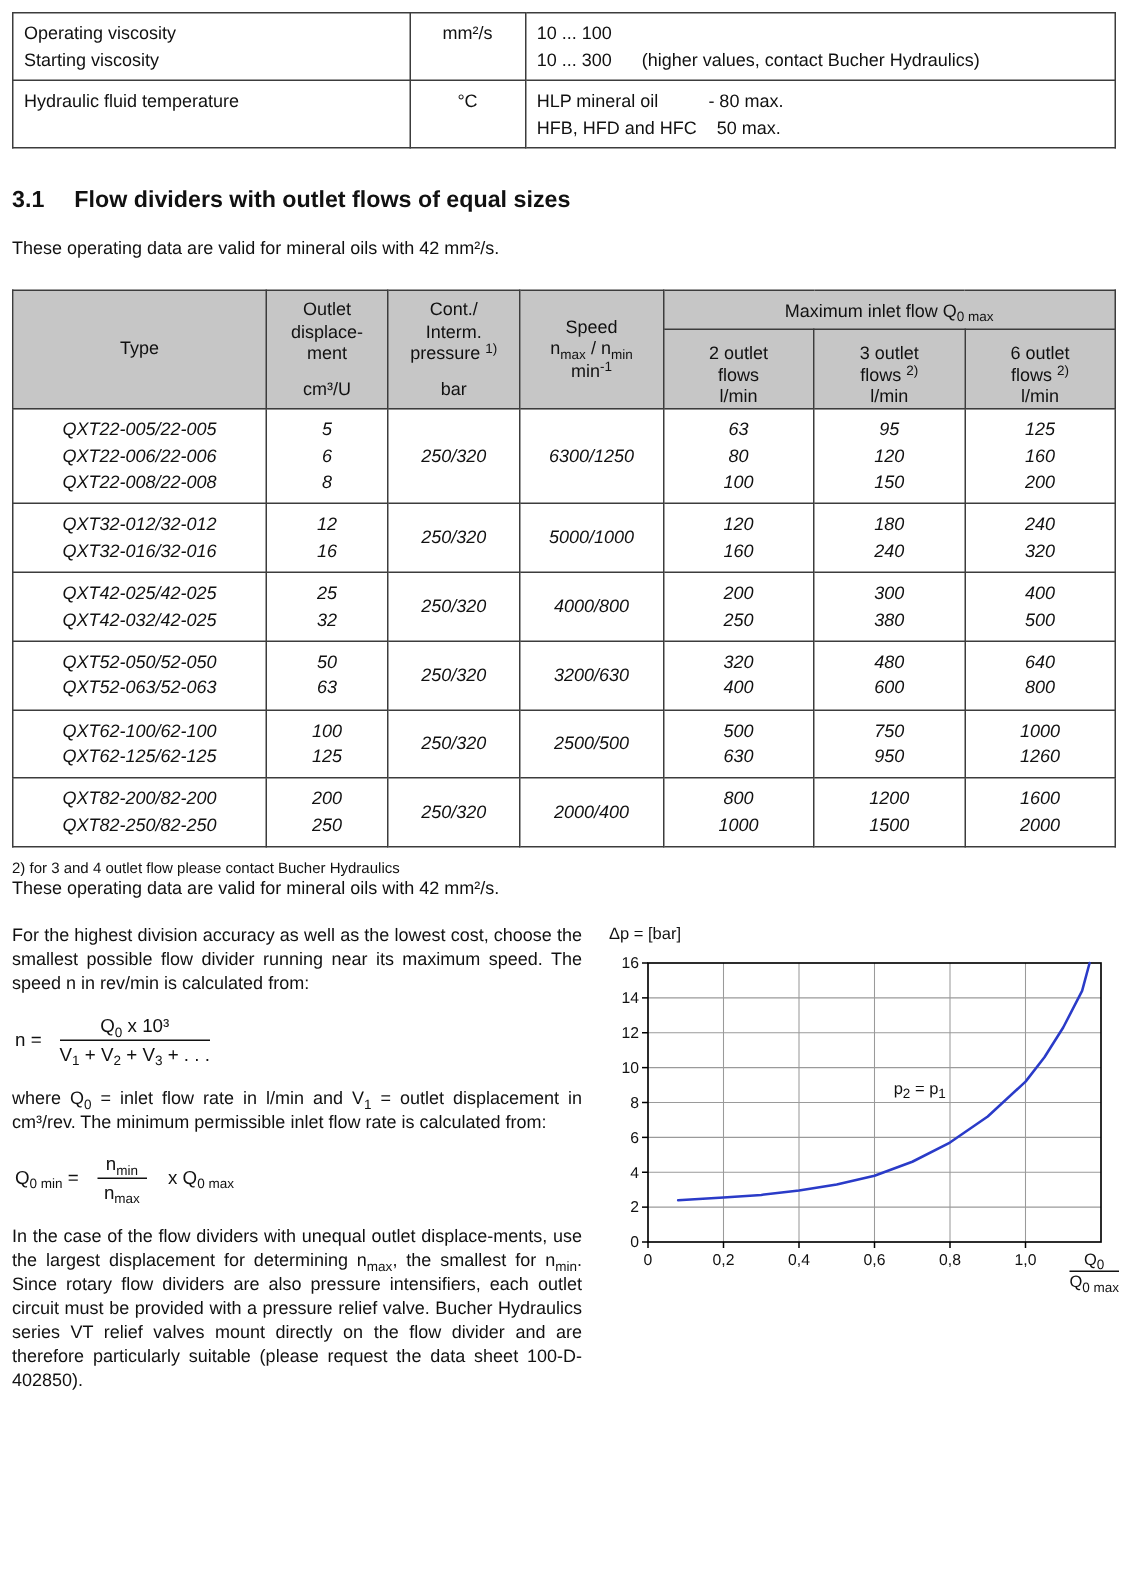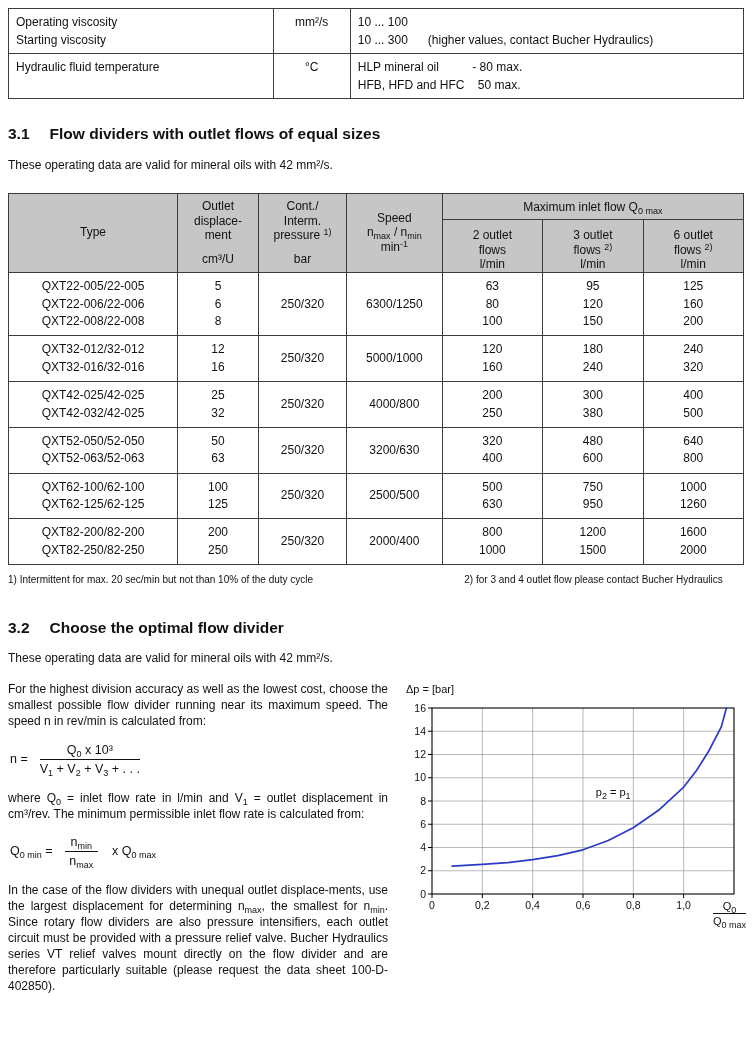--- a/index.html
+++ b/index.html
@@ -24,21 +24,21 @@
 
   
   .main-table th, .main-table td { border:1px solid #3c3c3c; font-weight:normal; font-size:12px; }
   .main-table thead th { background:#c6c6c6; padding:0; }
   .h-span { height:26px; text-align:center; vertical-align:middle; }
   .hc { display:flex; flex-direction:column; justify-content:space-between; align-items:center;
         height:78px; padding:5px 2px 6px; line-height:1.2; }
   .hc-center { justify-content:center; }
   .hc-flow { height:44px; padding:4px 2px 7px; }
   .hlines { text-align:center; }
-  .main-table tbody td { text-align:center; vertical-align:middle; padding:5px 3px; line-height:1.45; }
+  .main-table tbody td { text-align:center; vertical-align:middle; padding:5px 3px; line-height:1.45;font-style:italic; }
 
   .fn-row { display:flex; font-size:10px; margin-top:9px; }
   .fn-row .fn1 { width:62%; }
   .fn-row .fn2 { width:38%; }
 
   
   .two-col { display:flex; margin-top:4px; }
   .left-col { width:396px; padding-right:16px; }
   .left-col p { text-align:justify; line-height:1.34; margin-bottom:11px; }
   .formula { margin:13px 0 14px 2px; display:flex; align-items:center; font-size:12.5px; }
@@ -354,27 +354,23 @@
           </td>
           <td>
             <div>1600</div>
             <div>2000</div>
           </td>
         </tr>
       </tbody>
   </table>
 
   <div class="fn-row">
-    <div class="fn1">1) Intermittent for max. 20 sec/min but not than 10% of the duty cycle</div>
     <div class="fn2">2) for 3 and 4 outlet flow please contact Bucher Hydraulics</div>
   </div>
 
-  <div class="heading" style="margin-top:34px;">
-    <span class="hnum">3.2</span><span>Choose the optimal flow divider</span>
-  </div>
 
   <div style="margin-bottom:16px;">These operating data are valid for mineral oils with 42 mm²/s.</div>
 
   <div class="two-col">
     <div class="left-col">
       <p>For the highest division accuracy as well as the lowest cost, choose the smallest possible flow divider running near its maximum speed. The speed n in rev/min is calculated from:</p>
       <div class="formula">
         <span class="f-lhs">n =</span>
         <span class="frac">
           <span class="num">Q<sub>0</sub> x 10³</span>

